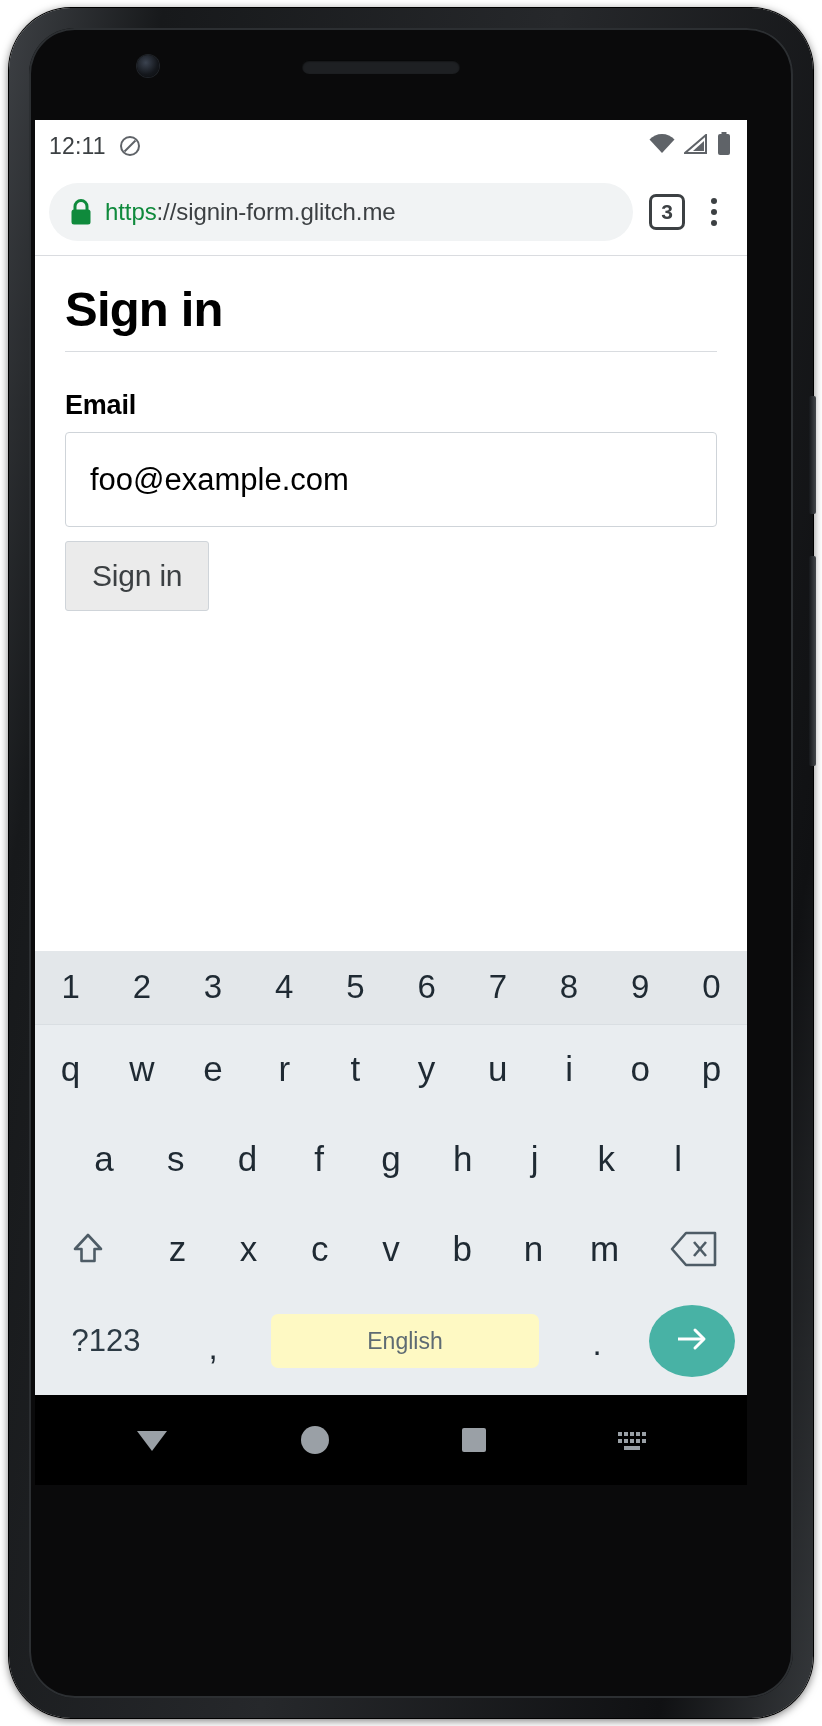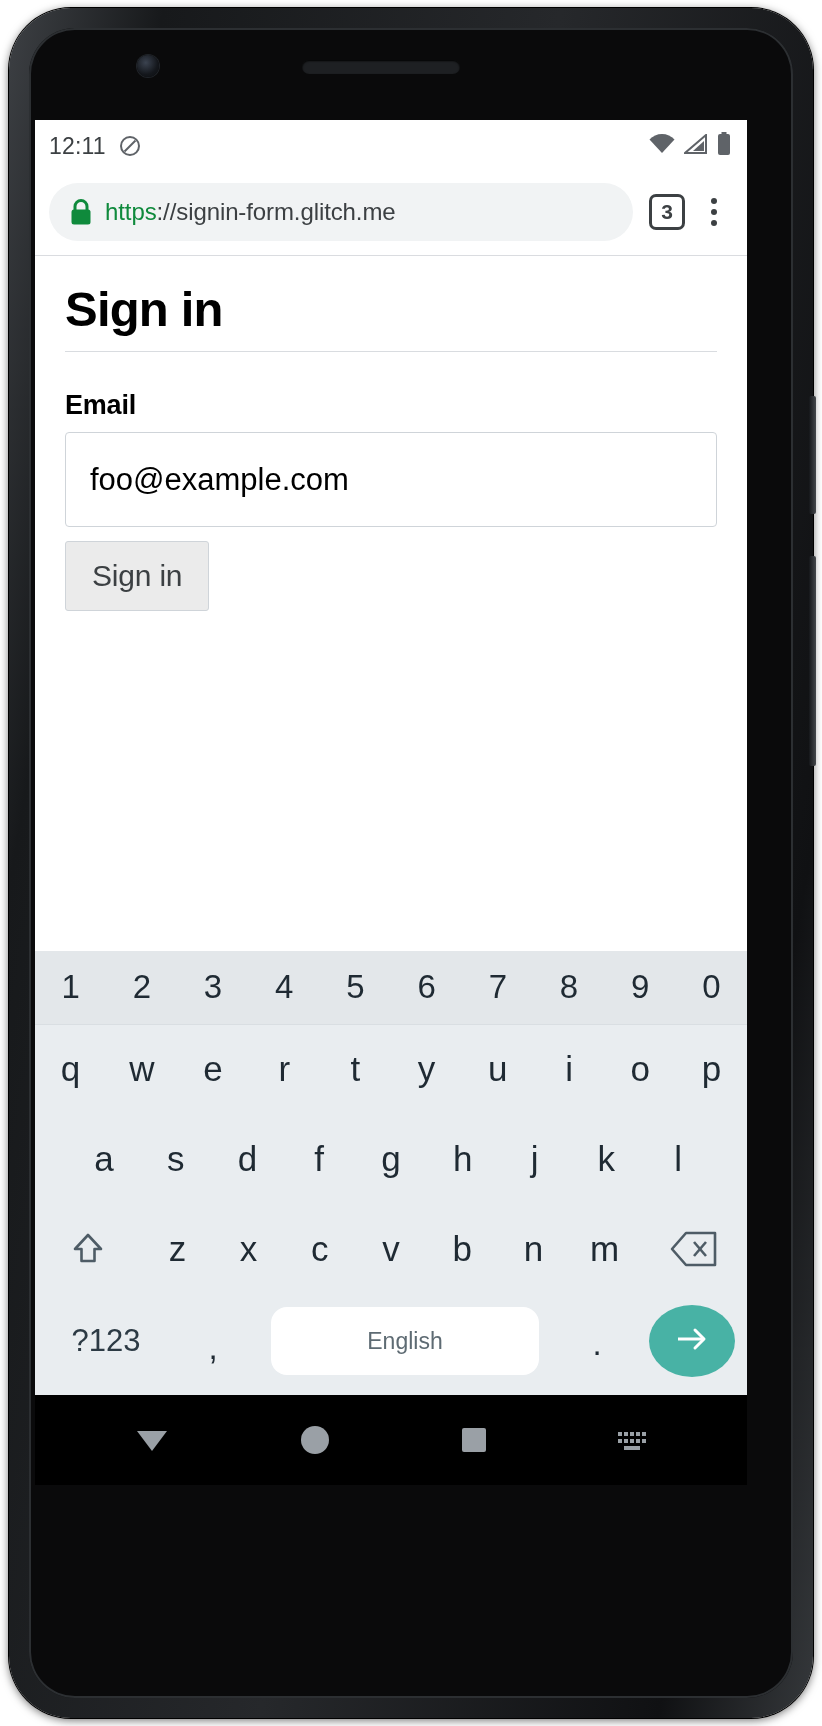--- a/index.html
+++ b/index.html
@@ -212,24 +212,24 @@
     display: flex; align-items: center; justify-content: center;
   }
   #key-comma {
     flex: 0 0 96px;
     font-size: 33px; color: #1f2a33;
     display: flex; align-items: flex-start; justify-content: center;
     padding-top: 14px;
   }
   #key-space {
     flex: 1;
-    height: 68px;
+    height: 54px;
     margin: 0 10px;
-    background: #ffffff;
-    border-radius: 16px;
+    background: #fef9c3;
+    border-radius: 7px;
     display: flex; align-items: center; justify-content: center;
     font-size: 23px; color: #5e6b73;
   }
   #key-period {
     flex: 0 0 96px;
     font-size: 33px; color: #1f2a33;
     display: flex; align-items: flex-start; justify-content: center;
     padding-top: 6px;
   }
   #key-enter {

